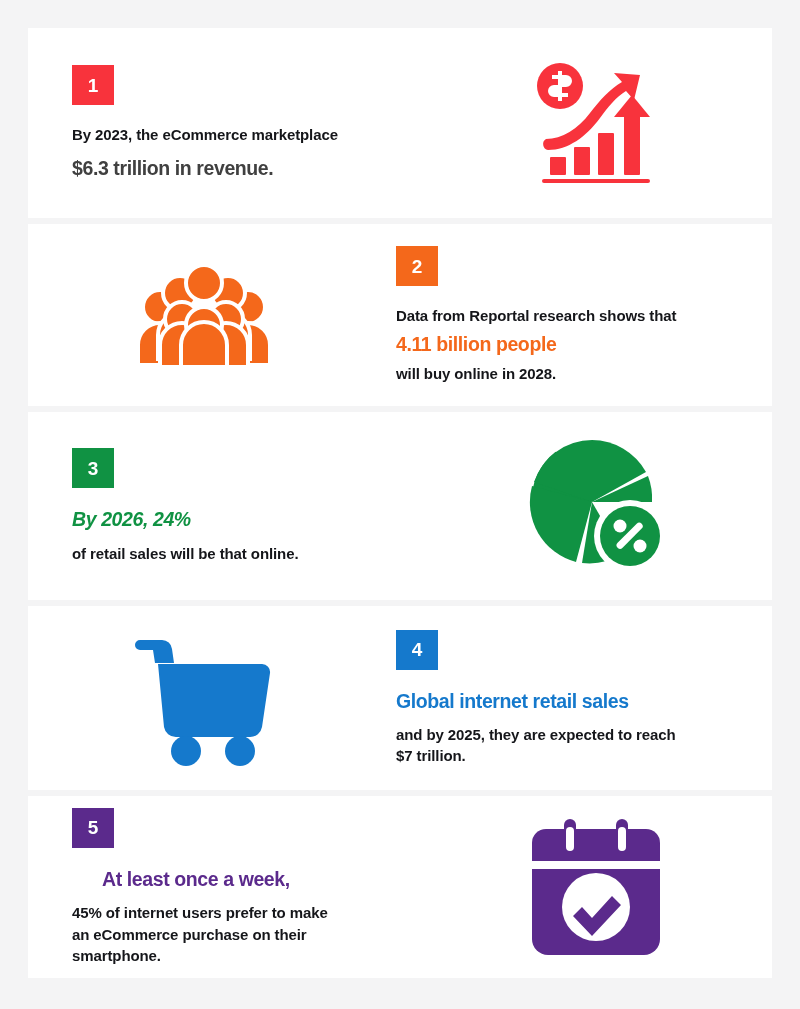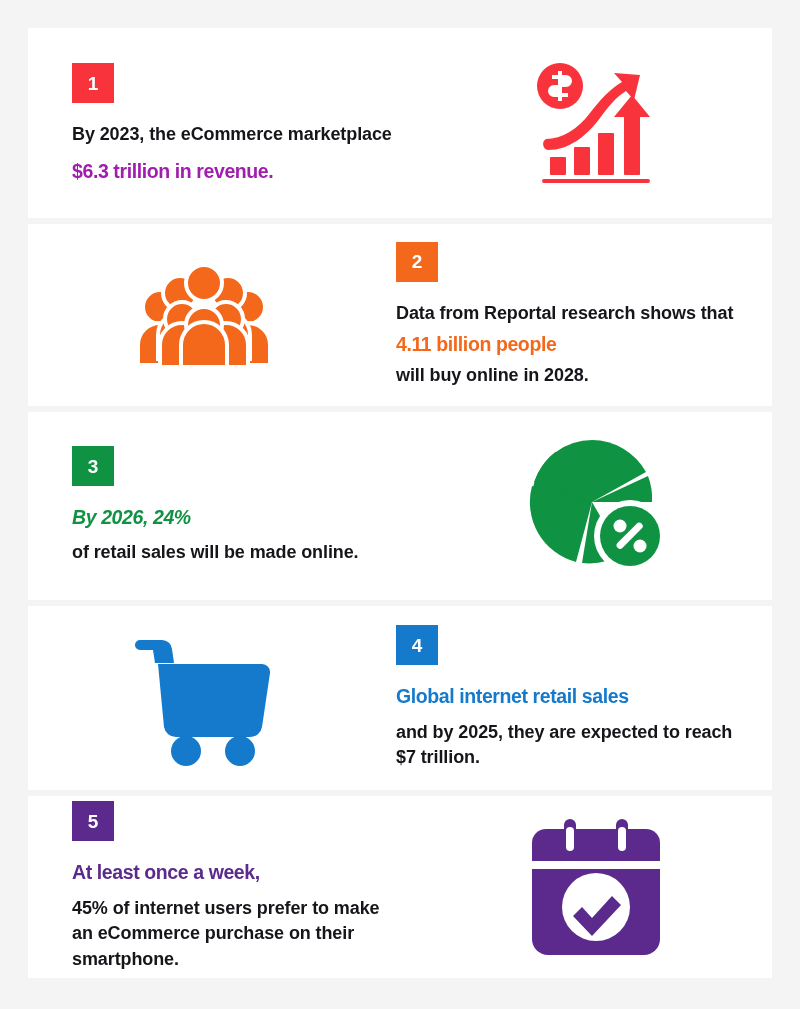--- a/index.html
+++ b/index.html
@@ -70,41 +70,41 @@
     line-height: 1;
   }
 
   .badge-1 { background: #f8333c; }
   .badge-2 { background: #f4681b; }
   .badge-3 { background: #109243; }
   .badge-4 { background: #1579cc; }
   .badge-5 { background: #5b2a8c; }
 
   .line {
-    font-size: 18px;
+    font-size: 15px;
     line-height: 1.42;
     color: #15161a;
     font-weight: bold;
     letter-spacing: -0.1px;
   }
 
   .line.plain { font-weight: bold; color: #15161a; }
 
   .line.highlight {
     font-size: 19.5px;
     font-weight: bold;
     letter-spacing: -0.4px;
     line-height: 1.25;
   }
 
-  .hl-red { color: #a21caf; }
+  .hl-red { color: #404040; }
   .hl-orange { color: #f4681b; text-align: center; }
   .hl-green { color: #109243; font-style: italic; }
   .hl-blue { color: #1579cc; text-align: right; }
-  .hl-purple { color: #5b2a8c; }
+  .hl-purple { color: #5b2a8c; margin-left: 30px; }
 
   .sp-badge-text { height: 19px; }
   .sp-small { height: 11px; }
   .sp-tiny { height: 6px; }
 
   svg { display: block; }
 </style>
 </head>
 <body>
 
@@ -172,21 +172,21 @@
       </span>
     </div>
   </div>
 
   <div class="card card-3">
     <div class="text-col">
       <div class="badge badge-3">3</div>
       <div class="sp-badge-text"></div>
       <div class="line highlight hl-green">By 2026, 24%</div>
       <div class="sp-small"></div>
-      <div class="line plain">of retail sales will be made online.</div>
+      <div class="line plain">of retail sales will be that online.</div>
     </div>
     <div class="icon-col">
       <span>
         <svg width="140" height="140" viewBox="0 0 140 140">
           <g fill="#109243">
             <path d="M66 66 V4 A62 62 0 0 0 16 32 z" transform="rotate(-36 66 66)"></path>
             <path d="M66 66 L66 4 A62 62 0 0 1 120 36 z"></path>
             <path d="M66 66 L66 4 A62 62 0 0 0 8 46 z"></path>
             <path d="M66 66 L6 50 A62 62 0 0 0 50 126 z"></path>
             <path d="M66 66 L56 127 A62 62 0 0 0 96 118 z"></path>

